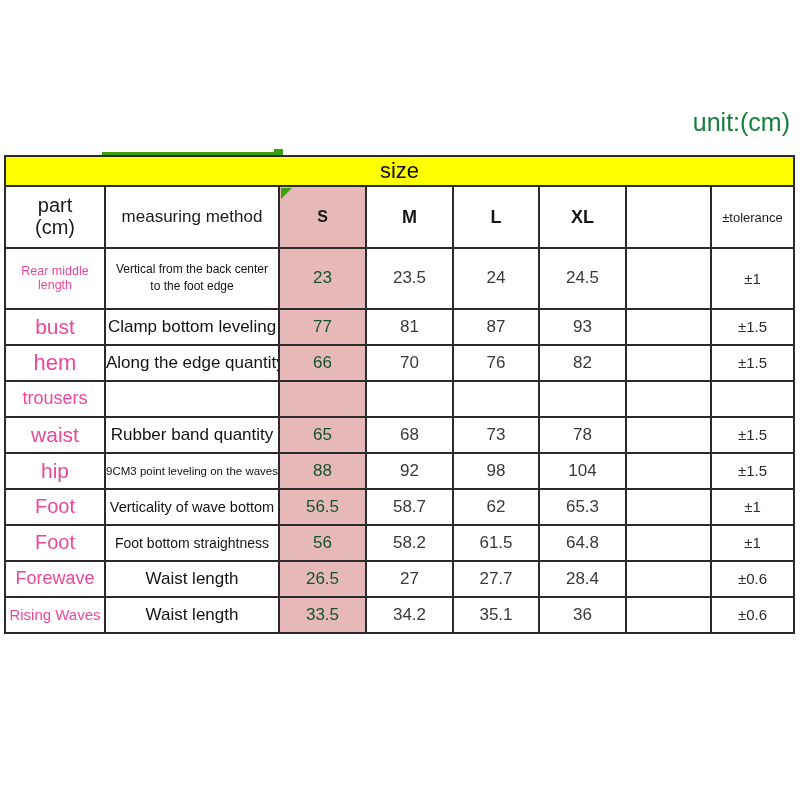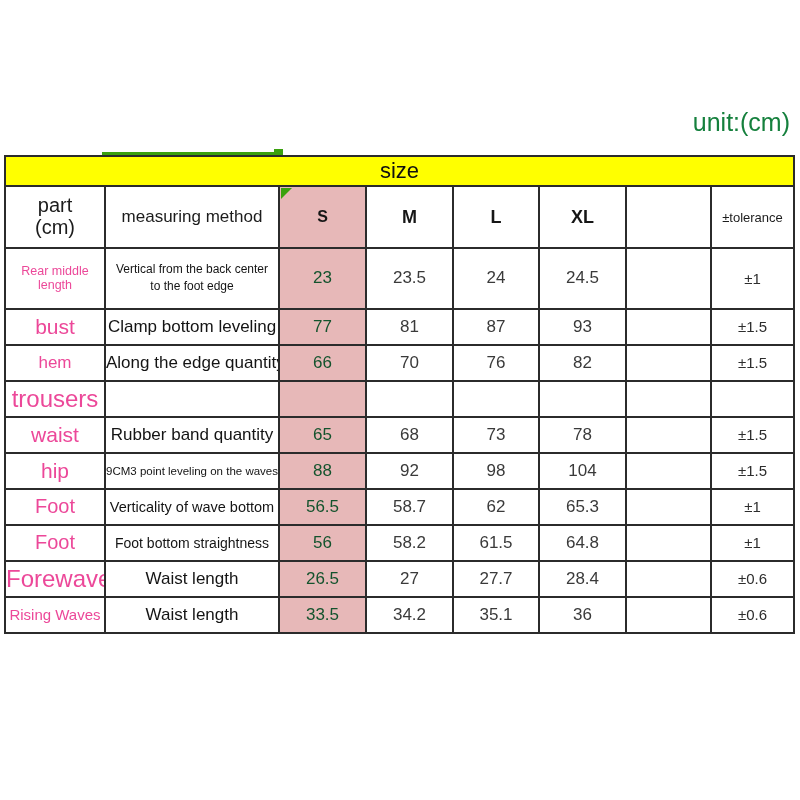--- a/index.html
+++ b/index.html
@@ -37,21 +37,21 @@
   
   .c-part{color:#ec4899;}
   .c-method{color:#141414;white-space:nowrap;}
   .c-method.wrap{white-space:normal;line-height:1.45;padding:12px 6px;}
   .c-val{font-size:17px;color:#3a3a3a;}
   .c-s{background:#e7b8b8;color:#14532d;font-size:17px;}
   .c-tol{font-size:15px;color:#2d2d2d;}
 
   .fs11{font-size:11.5px;} .fs12{font-size:12px;} .fs125{font-size:12.5px;}
   .fs14{font-size:14px;} .fs145{font-size:14.5px;} .fs15{font-size:15px;}
-  .fs17{font-size:17px;} .fs18{font-size:24px;} .fs19{font-size:17px;margin-top:16px;}
+  .fs17{font-size:17px;} .fs18{font-size:18px;} .fs19{font-size:22px;margin-top:16px;}
   .fs20{font-size:20px;} .fs21{font-size:21px;}
 
   
   .green-line{position:absolute;left:102px;top:152px;width:176px;height:3px;background:#3aa10e;z-index:3;}
   .green-tick{position:absolute;left:274px;top:149px;width:9px;height:6px;background:#3aa10e;z-index:3;}
   .green-corner{
     position:absolute;left:281px;top:188px;width:0;height:0;z-index:3;
     border-top:11px solid #3aa10e;border-right:11px solid transparent;
   }
 </style>

